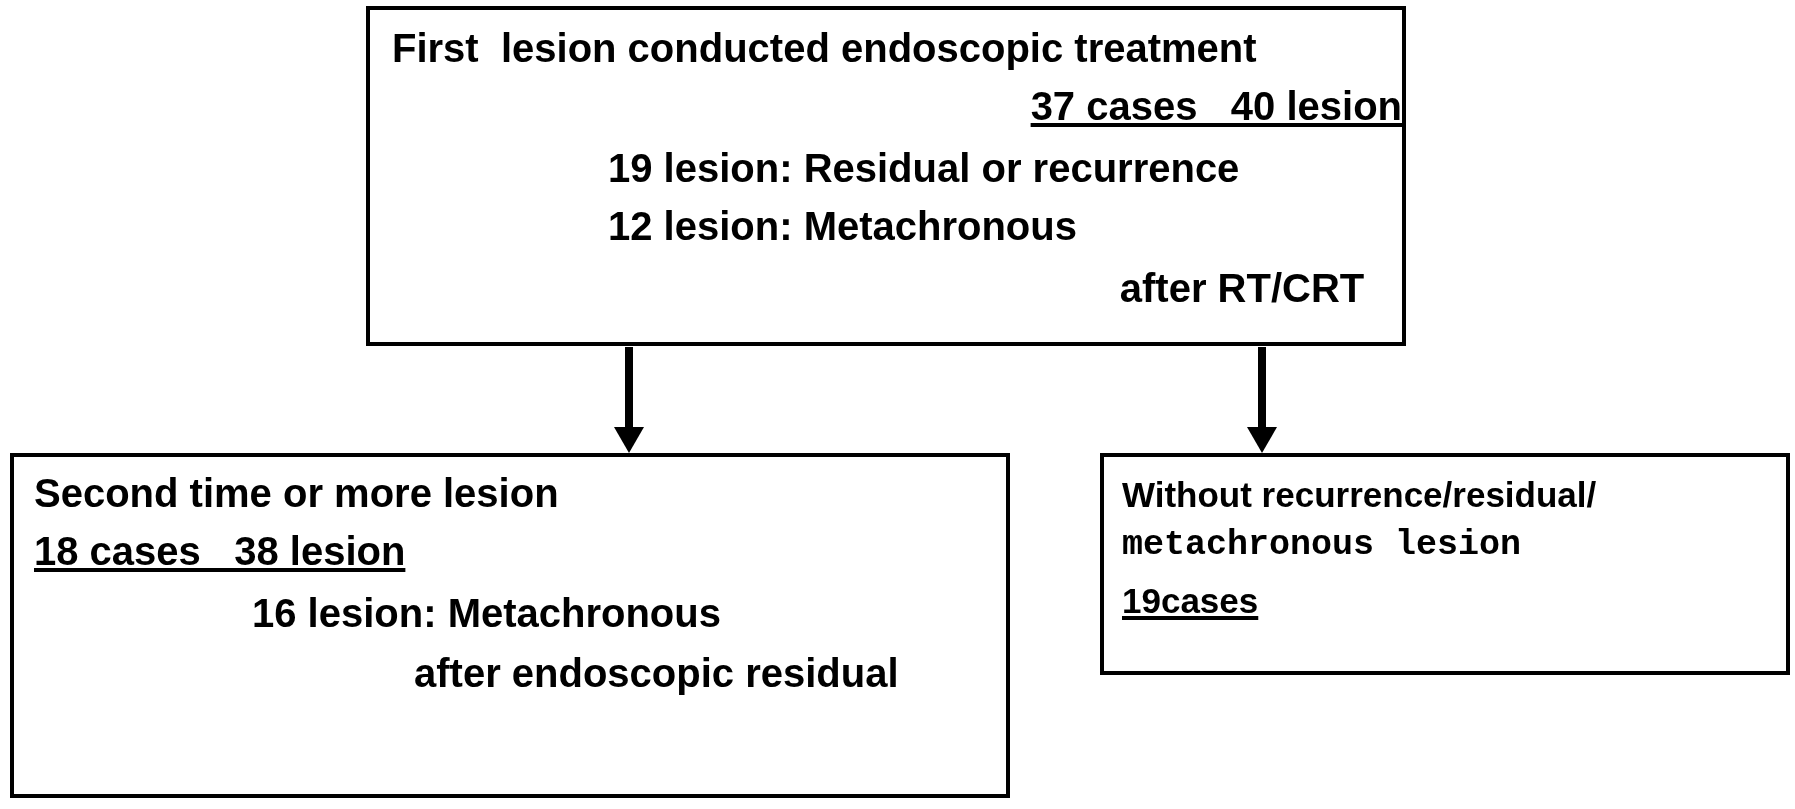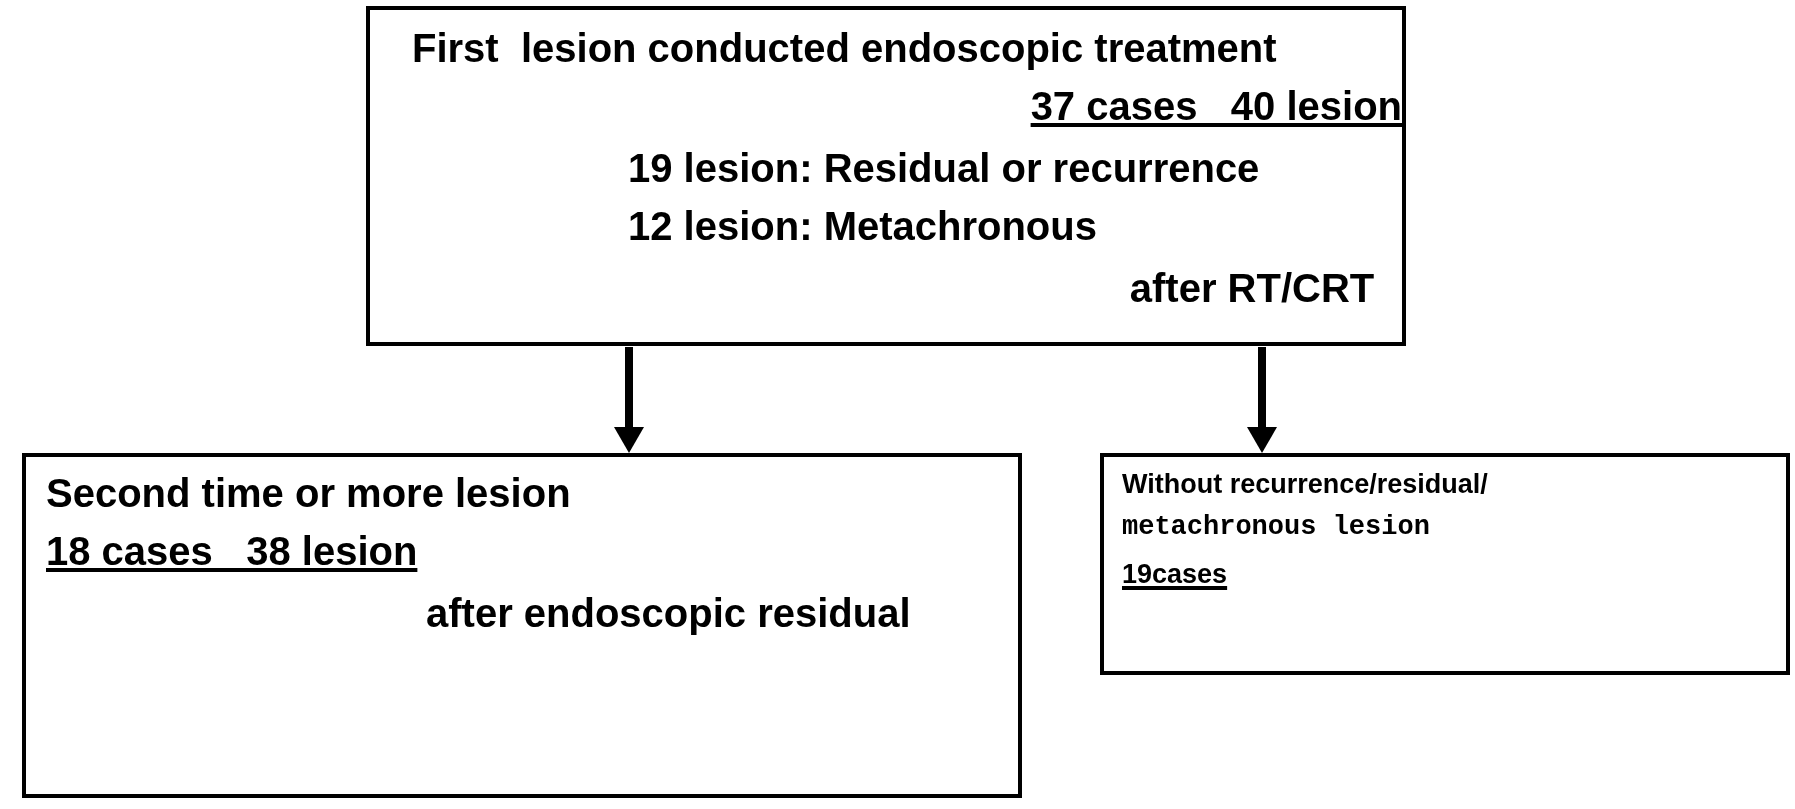--- a/index.html
+++ b/index.html
@@ -44,52 +44,51 @@
   }
 
   
   #node-first {
     left: 366px;
     top: 6px;
     width: 1040px;
     height: 340px;
     padding: 18px 0 0 22px;
   }
-  #node-first .line { font-size: 40px; margin-left: 20px; }
+  #node-first .line { font-size: 40px; }
   #node-first .l1 { margin-bottom: 18px; }
   #node-first .l2 { margin-bottom: 22px; text-align: right; }
   #node-first .l3 { margin-bottom: 18px; padding-left: 216px; }
   #node-first .l4 { margin-bottom: 22px; padding-left: 216px; }
   #node-first .l5 { padding-left: 690px; text-align: center; }
 
   
   #node-second {
     left: 10px;
     top: 453px;
     width: 1000px;
     height: 345px;
     padding: 16px 0 16px 20px;
-    margin-left: 12px;
   }
   #node-second .line { font-size: 40px; }
   #node-second .l1 { margin-bottom: 18px; }
   #node-second .l2 { margin-bottom: 22px; }
   #node-second .l3 { margin-bottom: 18px; padding-left: 218px; }
   #node-second .l4 { margin-bottom: 20px; padding-left: 218px; }
   #node-second .l5 { padding-left: 380px; }
 
   
   #node-without {
     left: 1100px;
     top: 453px;
     width: 690px;
     height: 222px;
     padding: 14px 0 0 18px;
   }
-  #node-without .line { font-size: 27px; }
+  #node-without .line { font-size: 35px; margin-top: 6px; }
   #node-without .l1 { margin-bottom: 16px; }
   #node-without .l2 { margin-bottom: 20px; font-family: Liberation Mono, monospace; }
 
   
   .arrow {
     position: absolute;
   }
   .arrow .shaft {
     position: absolute;
     left: 0;
@@ -143,20 +142,21 @@
   </div>
 
   <div class="arrow" id="arrow-right">
     <div class="shaft"></div>
     <div class="head"></div>
   </div>
 
   <div class="node" id="node-second">
     <div class="line l1">Second time or more lesion</div>
     <div class="line l2 u">18 cases   38 lesion</div>
+    <div class="line l4">16 lesion: Metachronous</div>
     <div class="line l5">after endoscopic residual</div>
   </div>
 
   <div class="node" id="node-without">
     <div class="line l1">Without recurrence/residual/</div>
     <div class="line l2">metachronous lesion</div>
     <div class="line l3 u">19cases</div>
   </div>
 
 </div>

